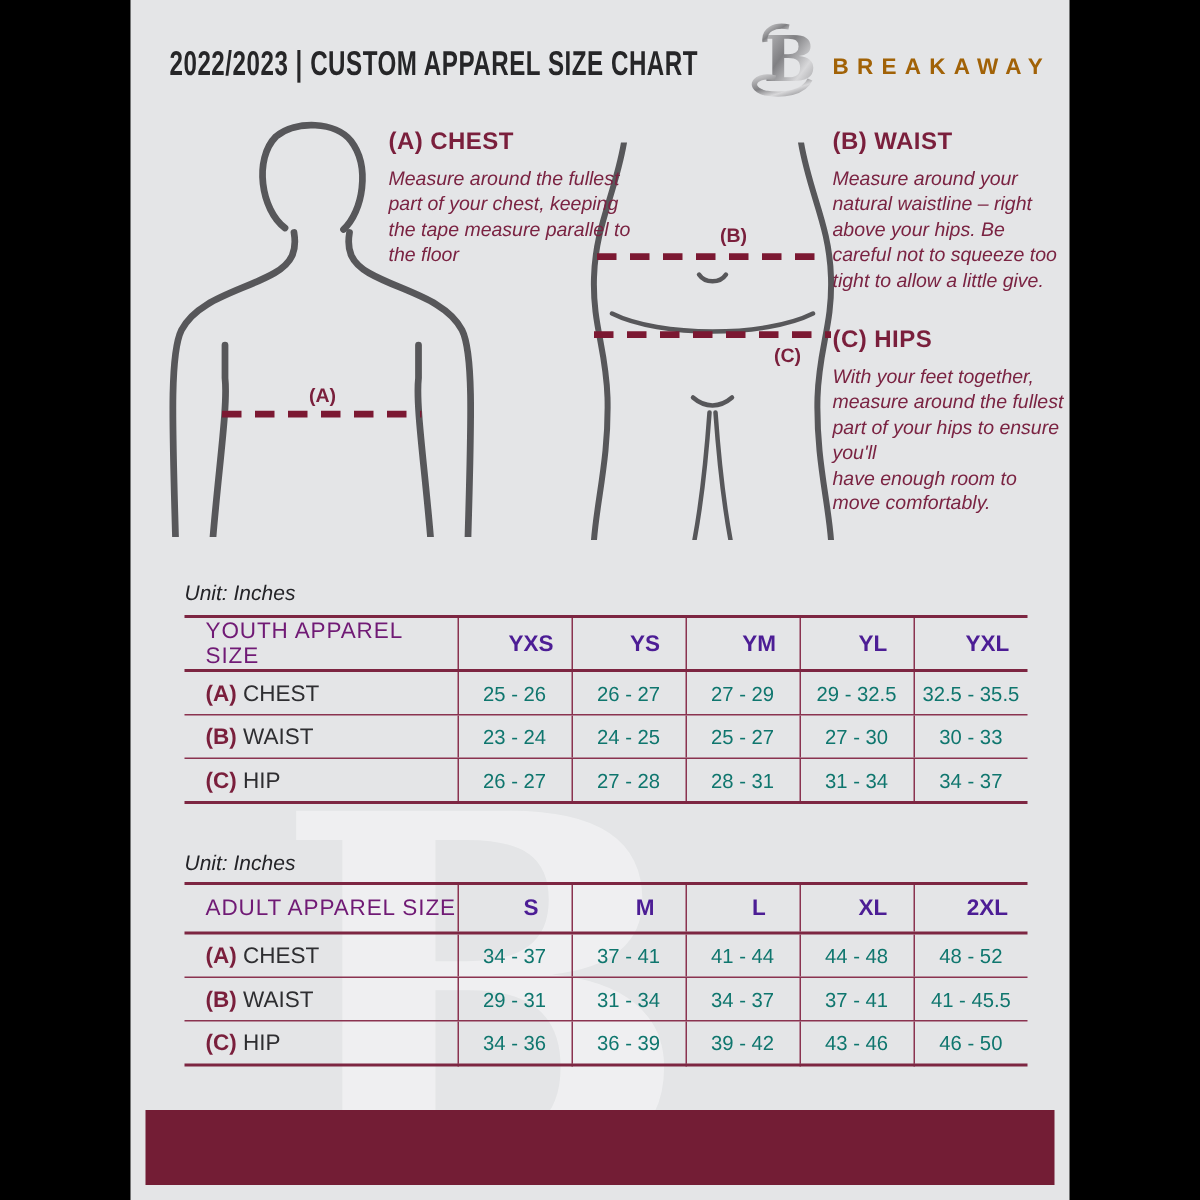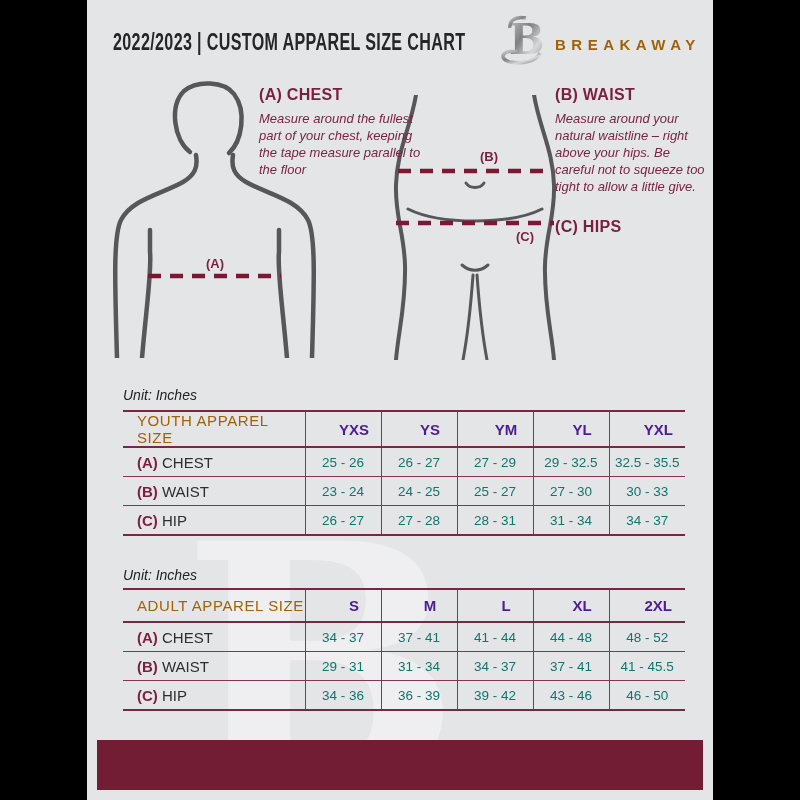--- a/index.html
+++ b/index.html
@@ -40,21 +40,21 @@
   
   table.size-table{position:absolute;left:36px;width:562px;border-collapse:collapse;z-index:2;
     border-top:2.5px solid #7d2642;border-bottom:2px solid #7d2642;table-layout:fixed;}
   .tbl-youth{top:410px;} .tbl-adult{top:588px;}
   .size-table th,.size-table td{padding:0;border-left:1.5px solid #8a3350;}
   .size-table th:first-child,.size-table td:first-child{border-left:none;}
   .size-table thead th{height:31px;border-bottom:2px solid #7d2642;}
   .size-table tbody td{height:28px;border-bottom:1.5px solid #8a3350;}
   .size-table tbody tr:last-child td{border-bottom:none;}
   .size-table col.c0{width:182px;}
-  th.label-col{font-weight:400;font-size:15px;color:#a16207;letter-spacing:.6px;text-align:left;padding-left:14px;}
+  th.label-col{font-weight:400;font-size:15px;color:#701a75;letter-spacing:.6px;text-align:left;padding-left:14px;}
   th.size-col{font-weight:bold;font-size:15px;color:#4c1d95;text-align:center;padding-left:22px;}
   td.label-col{font-size:15px;color:#2e2e31;text-align:left;padding-left:14px;}
   td.label-col .prefix{font-weight:bold;color:#7a1f3c;}
   td.val{font-size:13.5px;color:#0f766e;text-align:center;}
 
   .footer-bar{position:absolute;left:10px;top:740px;width:606px;height:50px;background:#731d35;z-index:2;}
 </style>
 </head>
 <body>
 
@@ -109,20 +109,22 @@
   <div class="instr instr-a">
     <h3>(A) CHEST</h3>
     <p>Measure around the fullest part of your chest, keeping the tape measure parallel to the floor</p>
   </div>
   <div class="instr instr-b">
     <h3>(B) WAIST</h3>
     <p>Measure around your natural waistline – right above your hips. Be careful not to squeeze too tight to allow a little give.</p>
   </div>
   <div class="instr instr-c">
     <h3>(C) HIPS</h3>
+    <p>With your feet together, measure around the fullest part of your hips to ensure you'll
+have enough room to move comfortably.</p>
   </div>
 
   <div class="tbl-unit t-youth-unit">Unit: Inches</div>
   <table class="size-table tbl-youth">
       <colgroup>
         <col class="c0">
         <col>
         <col>
         <col>
         <col>

